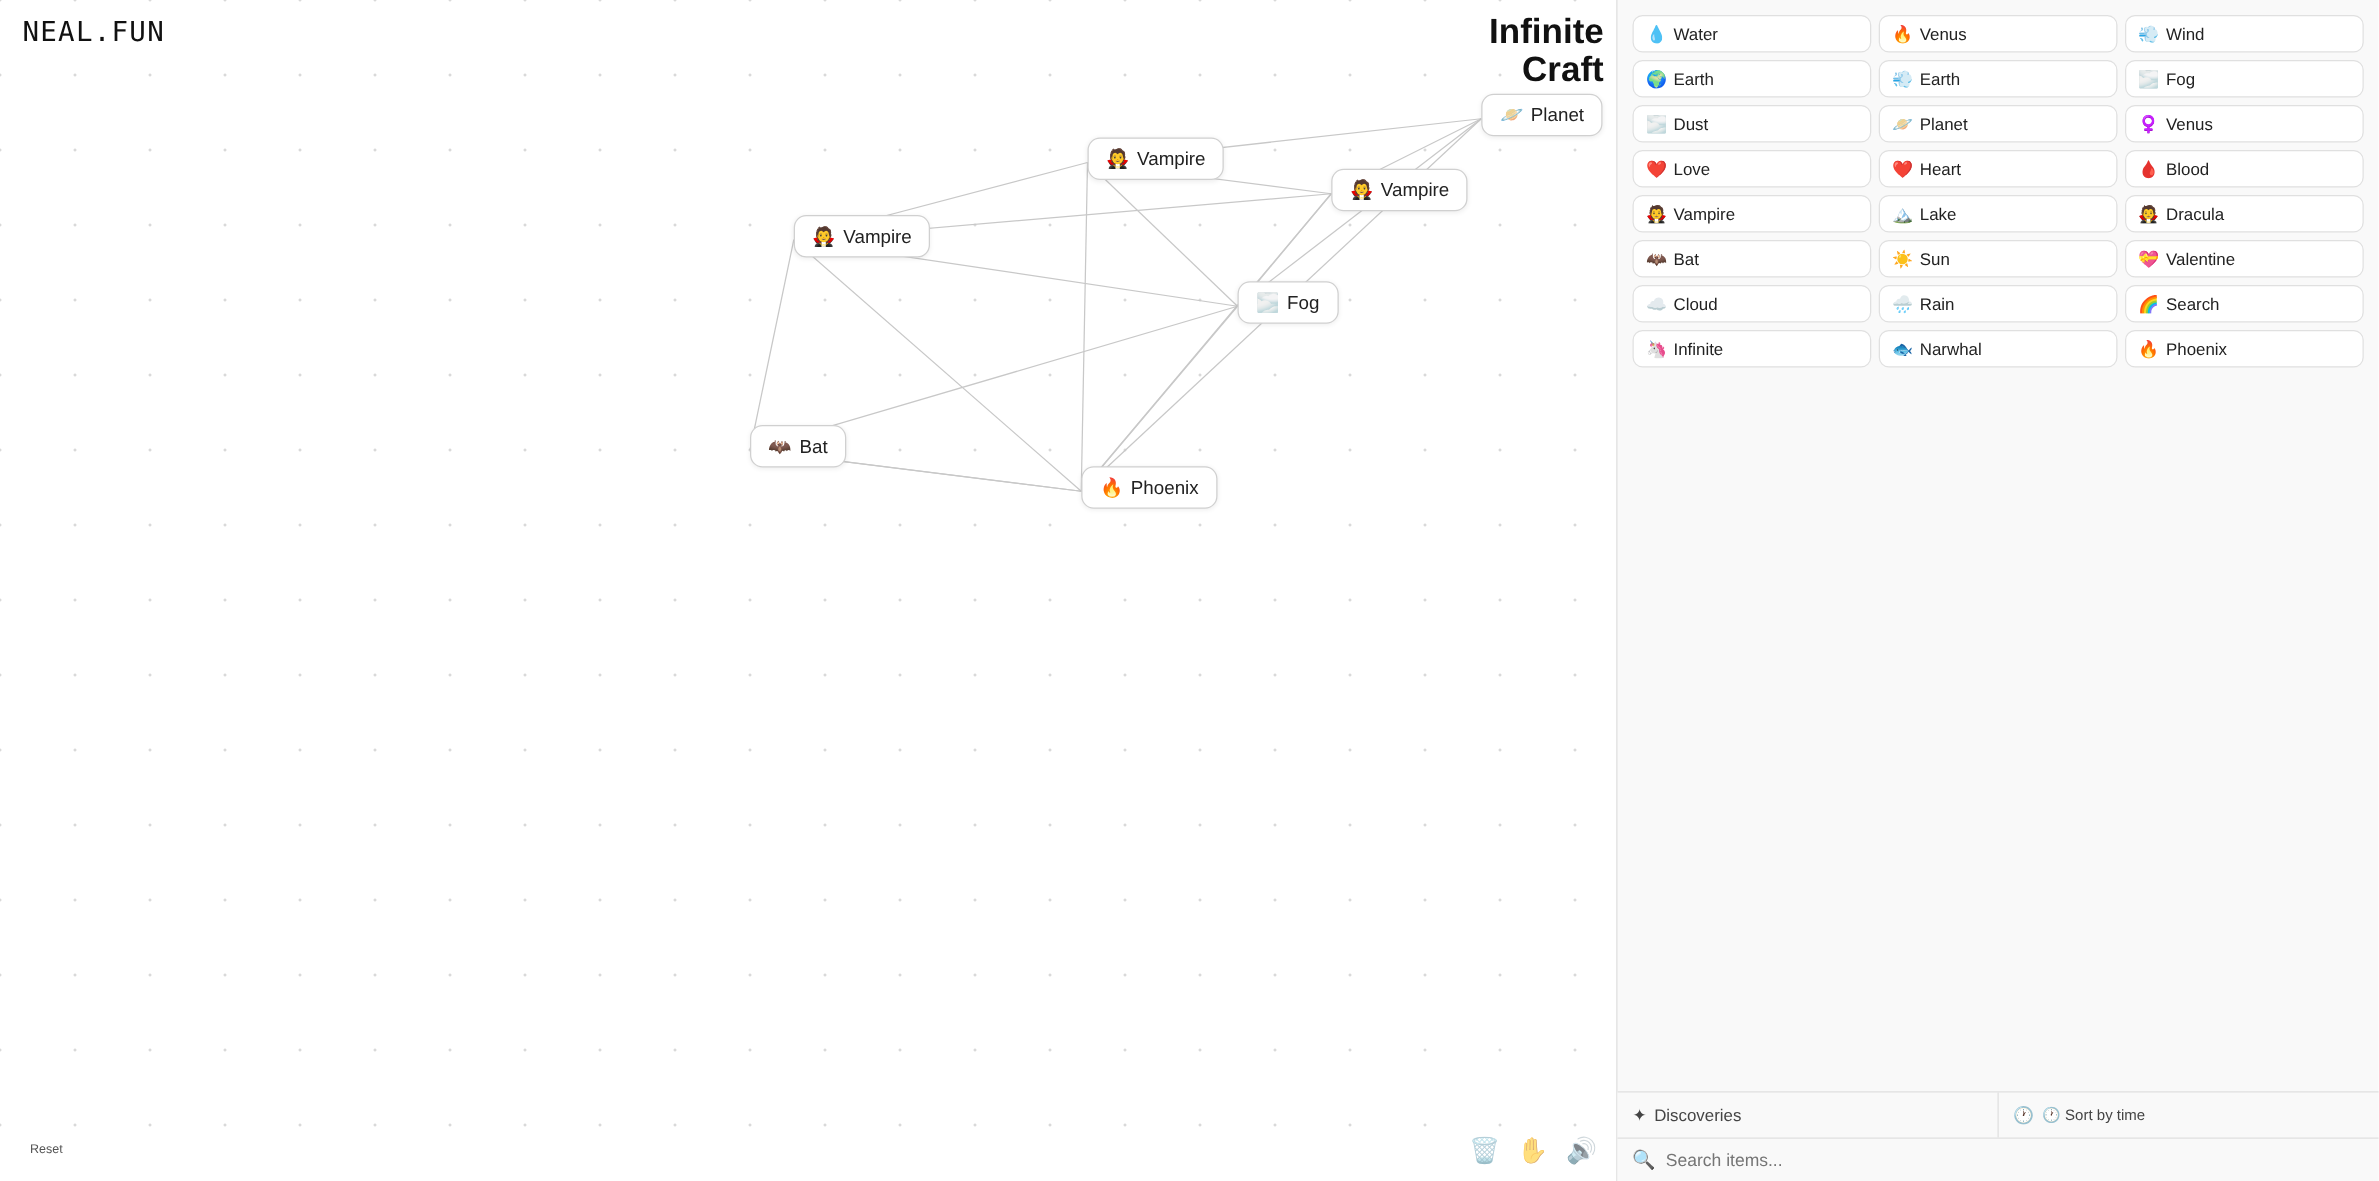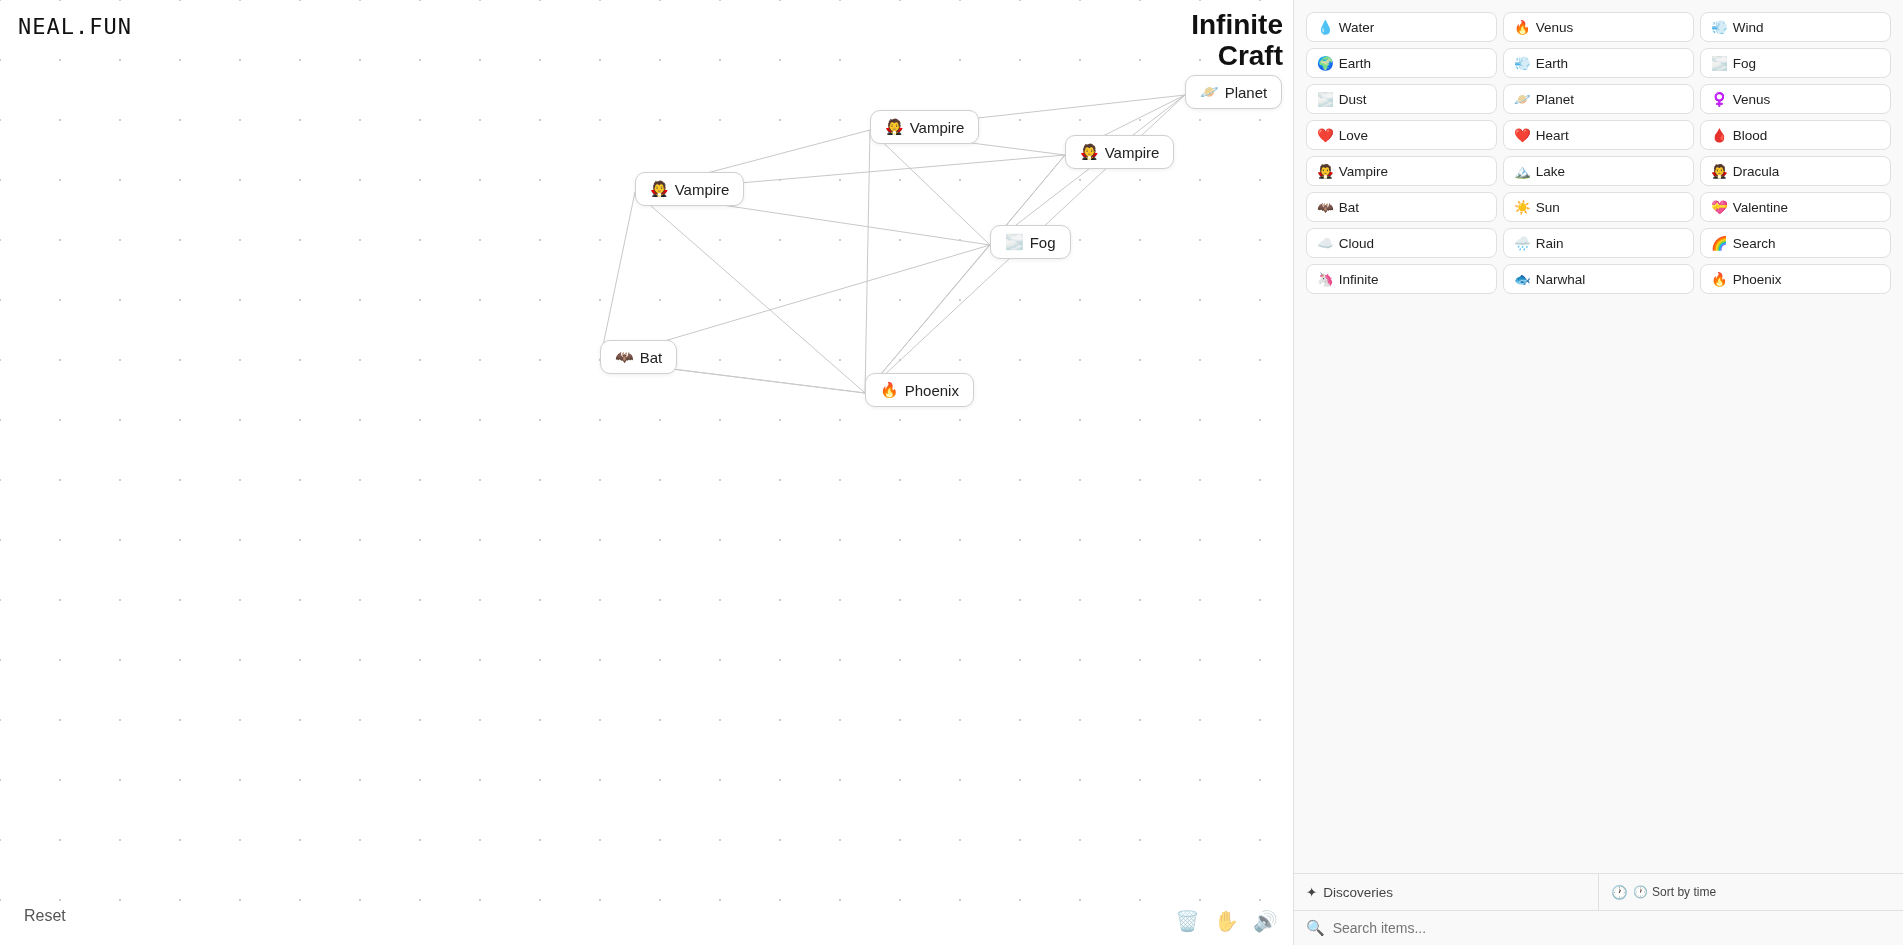--- a/index.html
+++ b/index.html
@@ -43,21 +43,21 @@
       letter-spacing: 1px;
       color: #111;
       font-family: monospace;
     }
 
     
     .reset-btn {
       position: absolute;
       bottom: 16px;
       left: 16px;
-      font-size: 16px;
+      font-size: 10px;
       color: #555;
       background: none;
       border: none;
       cursor: pointer;
       padding: 4px 8px;
     }
 
     
     #lines-svg {
       position: absolute;

